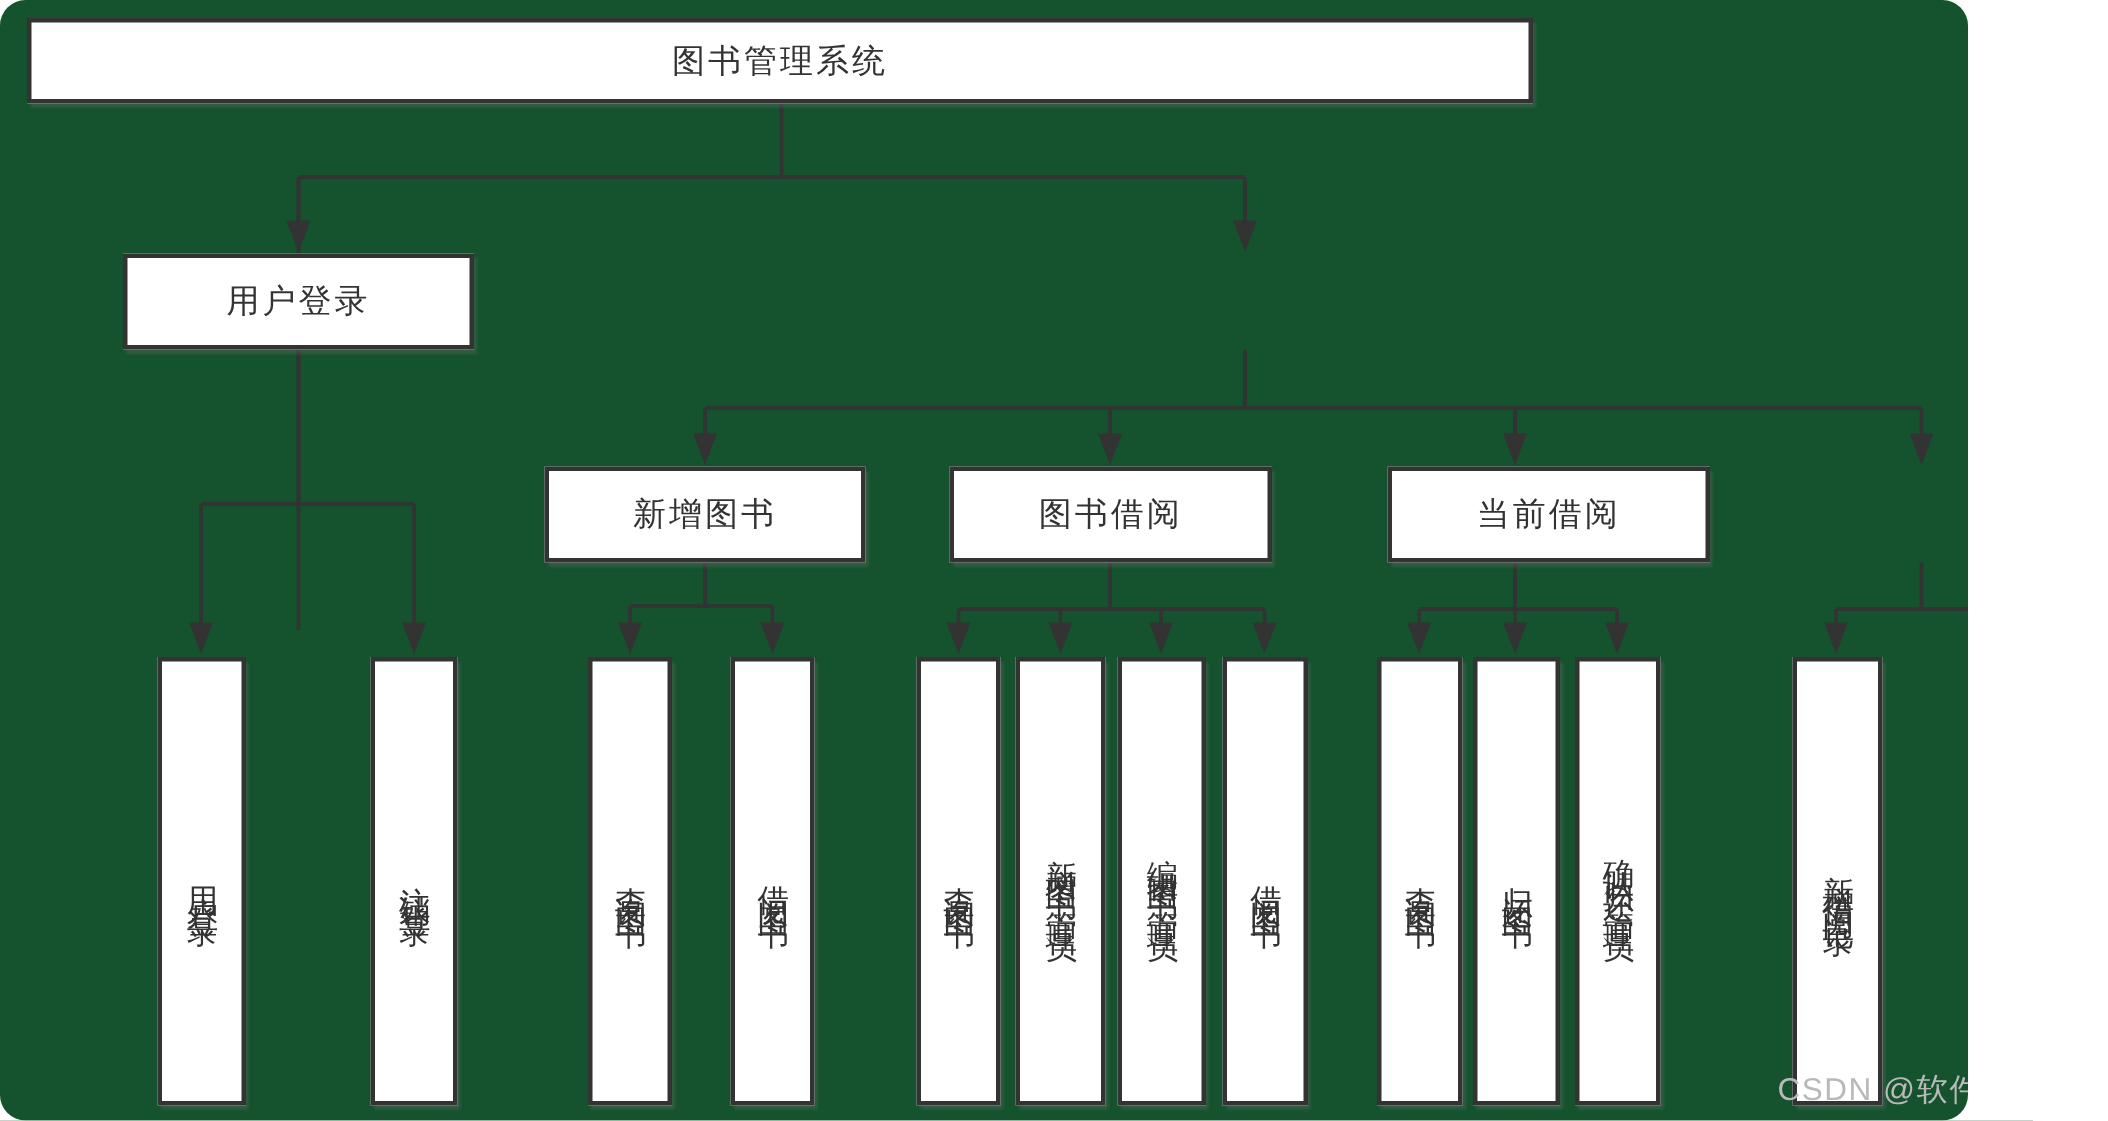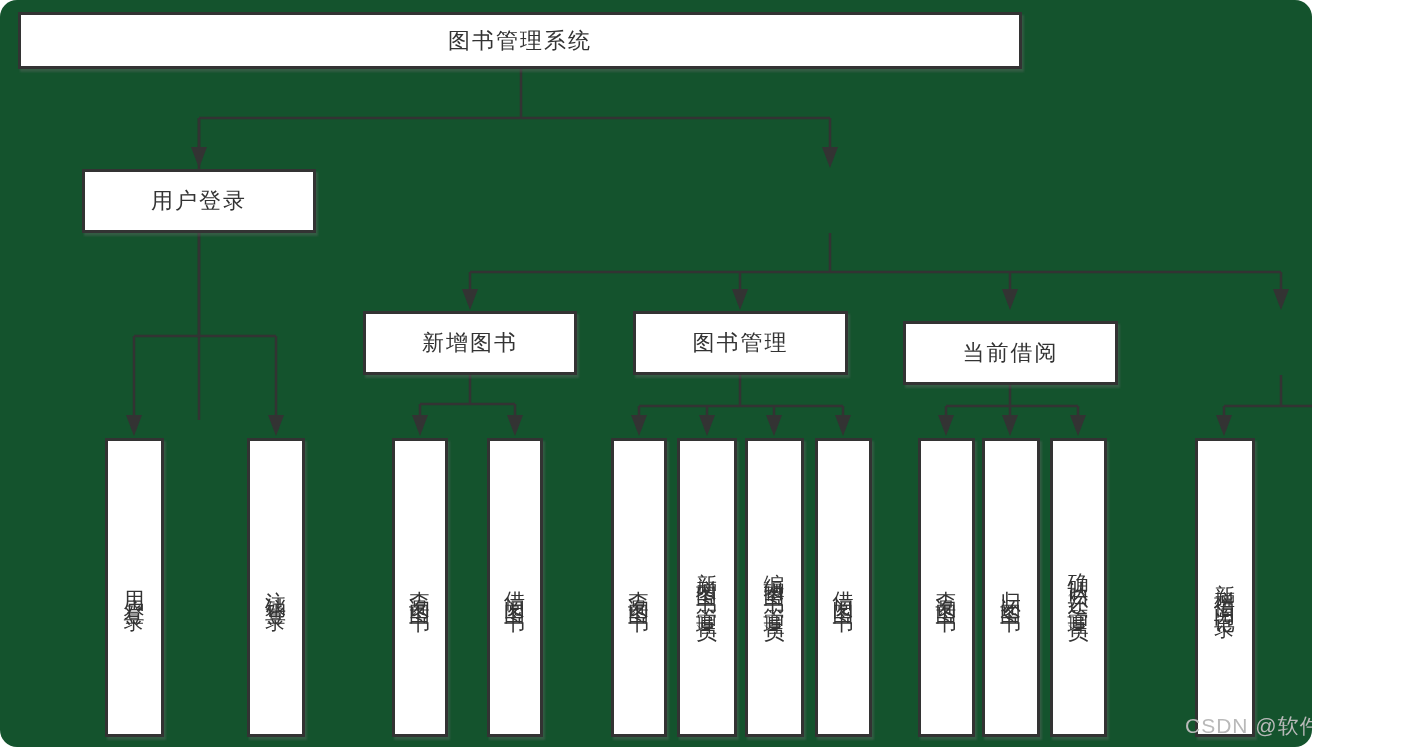--- a/index.html
+++ b/index.html
@@ -102,22 +102,22 @@
     <path d="M1281 375 V406 M1224 406 H1343 M1224 406 V418 M1343 406 V418"></path>
     <polygon points="1224,436 1216,415 1232,415"></polygon>
     <polygon points="1343,436 1335,415 1351,415"></polygon>
   </svg>
 
   <div class="node h-node" style="left:18px; top:12px; width:1004px; height:57px;">图书管理系统</div>
 
   <div class="node h-node" style="left:82px; top:169px; width:234px; height:64px;">用户登录</div>
 
   <div class="node h-node" style="left:363px; top:311px; width:214px; height:64px;">新增图书</div>
-  <div class="node h-node" style="left:633px; top:311px; width:215px; height:64px;">图书管理</div>
-  <div class="node h-node" style="left:903px; top:311px; width:215px; height:64px;margin-top:10px;">当前借阅</div>
+  <div class="node h-node" style="left:633px; top:311px; width:215px; height:64px;">图书借阅</div>
+  <div class="node h-node" style="left:925px; top:311px; width:215px; height:64px;">当前借阅</div>
 
   <div class="node v-node" style="left:105px; top:438px; width:59px; height:299px;">用户登录</div>
   <div class="node v-node" style="left:247px; top:438px; width:58px; height:299px;">注销登录</div>
 
   <div class="node v-node" style="left:392px; top:438px; width:56px; height:299px;">查询图书</div>
   <div class="node v-node" style="left:487px; top:438px; width:56px; height:299px;">借阅图书</div>
 
   <div class="node v-node" style="left:611px; top:438px; width:56px; height:299px;">查询图书</div>
   <div class="node v-node" style="left:677px; top:438px; width:60px; height:299px;">新增图书（管理员）</div>
   <div class="node v-node" style="left:745px; top:438px; width:59px; height:299px;">编辑图书（管理员）</div>

